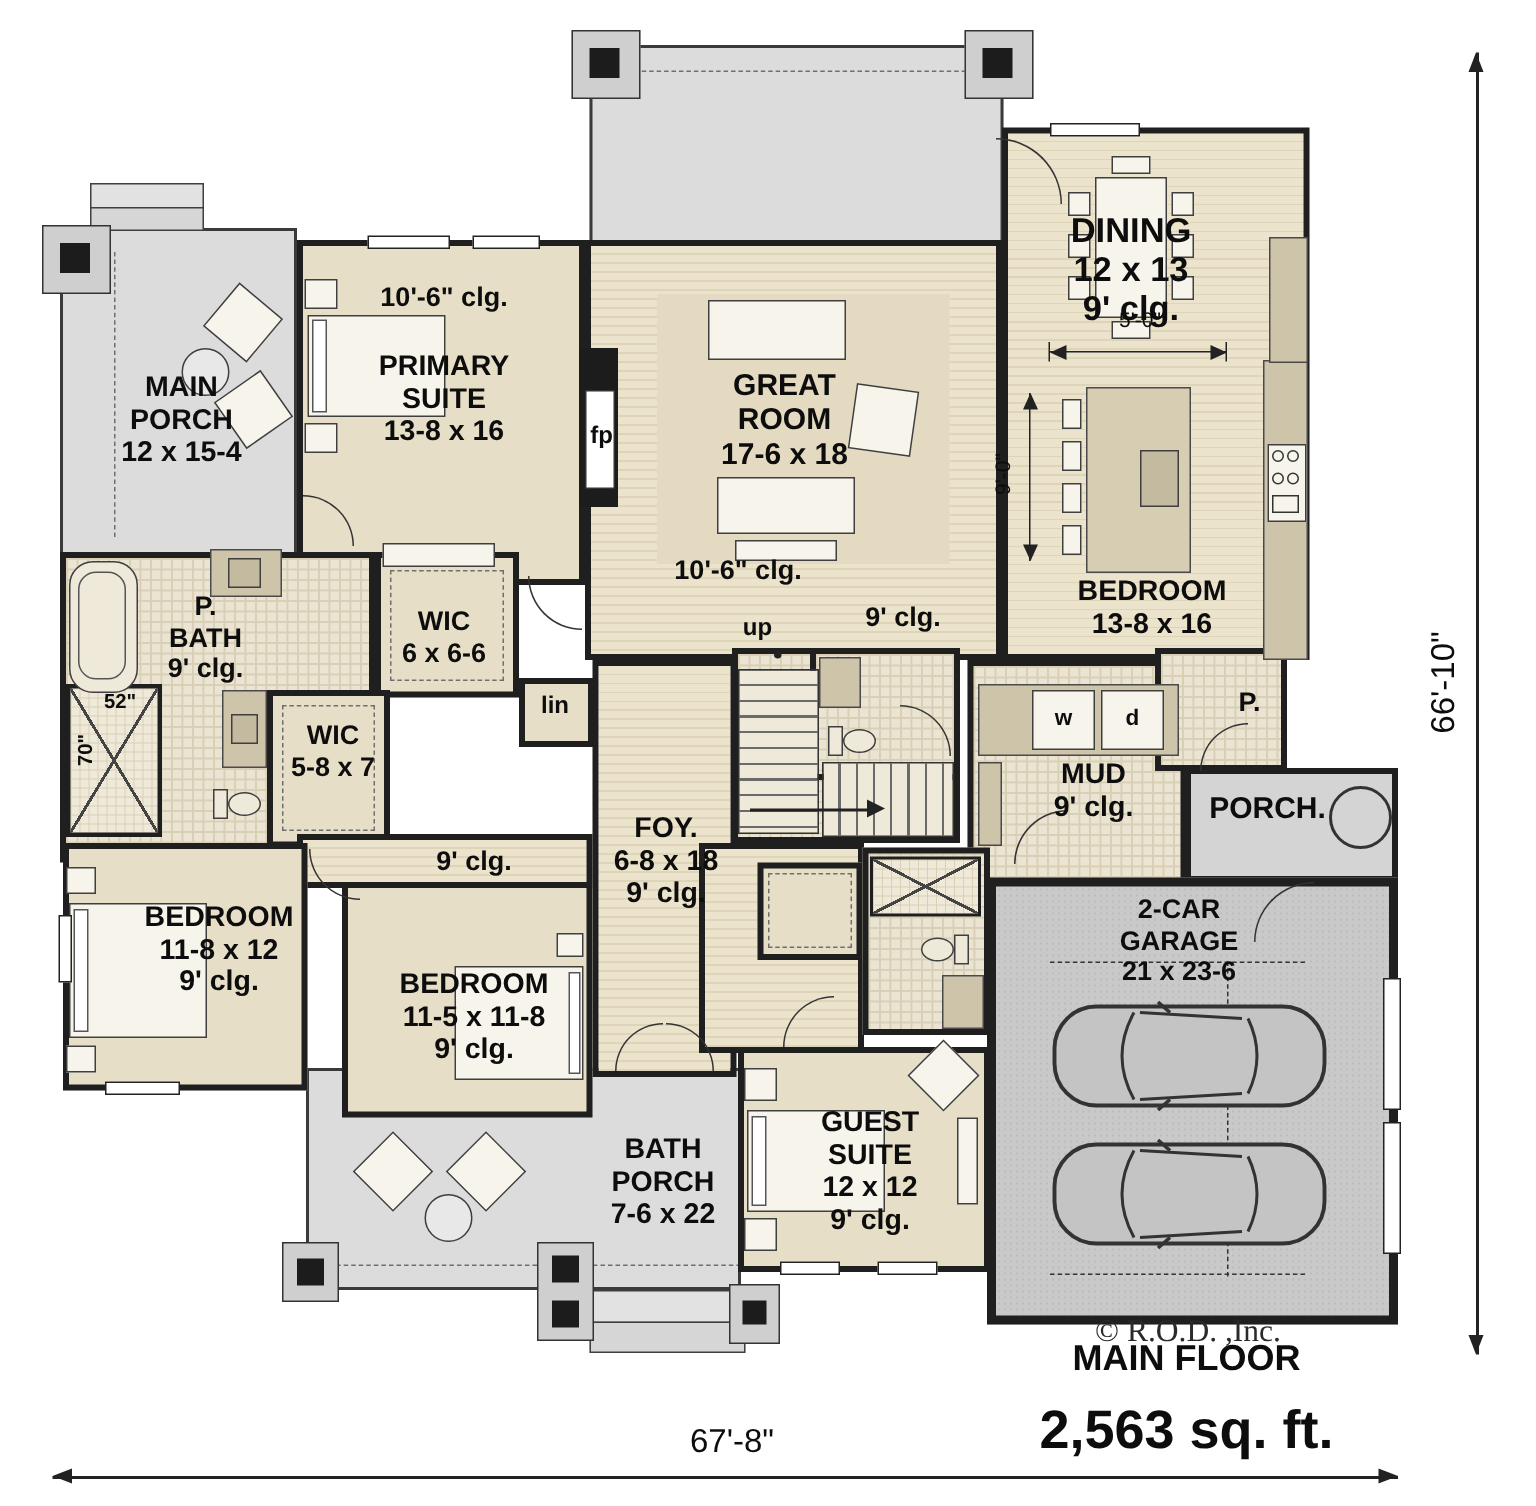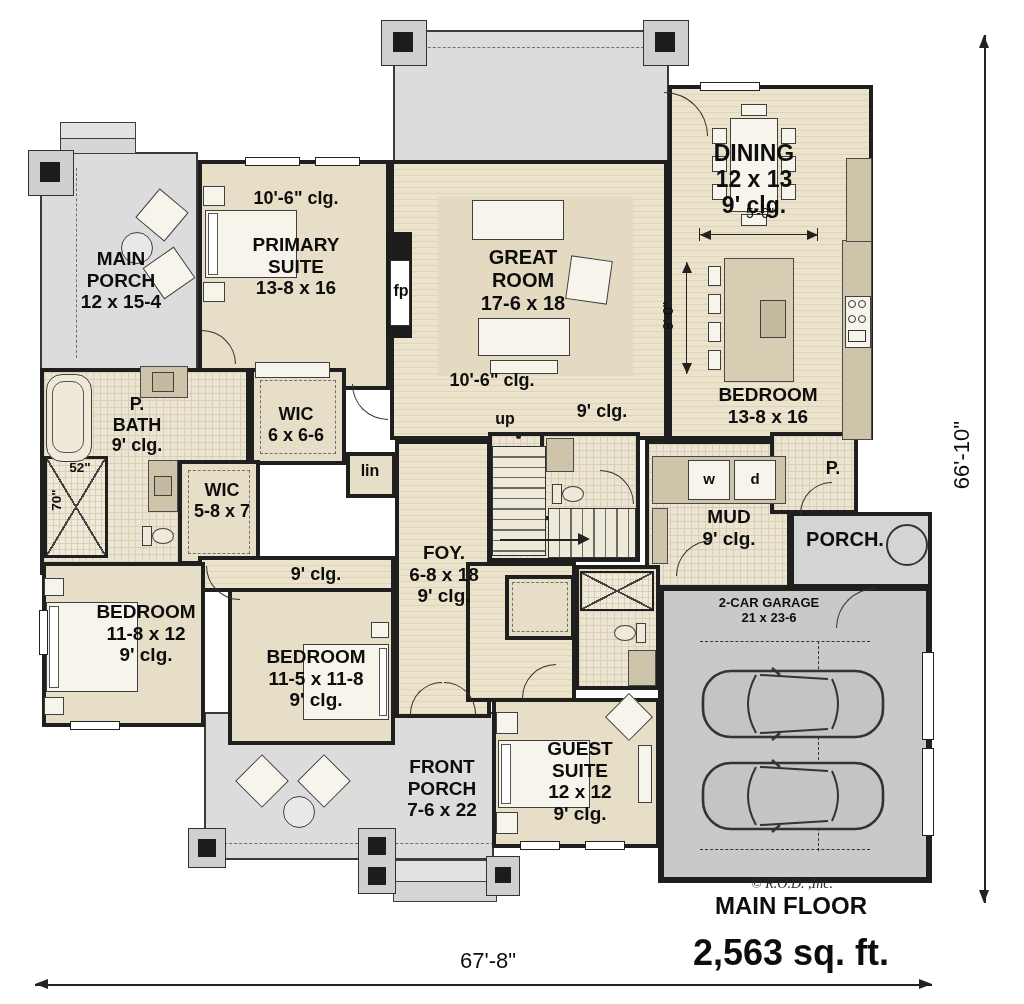--- a/index.html
+++ b/index.html
@@ -313,41 +313,41 @@
   </div>
   <div class="lbl" style="left:755px;top:470px;font-size:15px;z-index:31">
     <span>d</span>
   </div>
   <div class="lbl" style="left:833px;top:458px;font-size:18px">
     <span>P.</span>
   </div>
   <div class="lbl" style="left:845px;top:528px;font-size:20px">
     <span>PORCH.</span>
   </div>
-  <div class="lbl" style="left:769px;top:596px;font-size:13px;width:115px">
+  <div class="lbl" style="left:786px;top:596px;font-size:18px;width:115px">
     <span>2-CAR GARAGE</span>
       <span>21 x 23-6</span>
   </div>
   <div class="lbl" style="left:146px;top:601px;font-size:19px;width:125px">
     <span>BEDROOM</span>
       <span>11-8 x 12</span>
       <span>9' clg.</span>
   </div>
   <div class="lbl" style="left:316px;top:646px;font-size:19px;width:130px">
     <span>BEDROOM</span>
       <span>11-5 x 11-8</span>
       <span>9' clg.</span>
   </div>
   <div class="lbl" style="left:580px;top:738px;font-size:19px;width:88px">
     <span>GUEST SUITE</span>
       <span>12 x 12</span>
       <span>9' clg.</span>
   </div>
   <div class="lbl" style="left:442px;top:756px;font-size:19px;width:96px">
-    <span>FRONT PORCH</span>
+    <span>BATH PORCH</span>
       <span>7-6 x 22</span>
   </div>
   <div class="lbl" style="left:505px;top:410px;font-size:16px">
     <span>up</span>
   </div>
   <div class="lbl" style="left:401px;top:282px;font-size:16px;z-index:31">
     <span>fp</span>
   </div>
 
   <div class="lbl" style="left:80px;top:460px;font-size:13.5px;z-index:31">
@@ -377,21 +377,21 @@
   <div class="lbl" style="left:488px;top:948px;font-size:22px;font-weight:normal">
     <span>67'-8"</span>
   </div>
   <div class="dline" style="left:984px;top:35px;width:1.5px;height:868px"></div>
   <div class="tri" style="left:979px;top:35px;border-left:5.5px solid transparent;border-right:5.5px solid transparent;border-bottom:13px solid #222"></div>
   <div class="tri" style="left:979px;top:890px;border-left:5.5px solid transparent;border-right:5.5px solid transparent;border-top:13px solid #222"></div>
   <div class="lbl rot" style="left:962px;top:455px;font-size:22px;font-weight:normal">
     <span>66'-10"</span>
   </div>
 
-  <div class="lbl" style="left:792px;top:876px;font-size:14px;font-weight:normal;font-style:italic;font-family:'Liberation Serif',serif;color:#2a2a2a;z-index:32;white-space:nowrap">
+  <div class="lbl" style="left:792px;top:876px;font-size:21px;font-weight:normal;font-family:'Liberation Serif',serif;color:#2a2a2a;z-index:32;white-space:nowrap">
     <span>© R.O.D. ,Inc.</span>
   </div>
   <div class="lbl" style="left:791px;top:892px;font-size:24px;white-space:nowrap;z-index:32">
     <span>MAIN FLOOR</span>
   </div>
   <div class="lbl" style="left:791px;top:932px;font-size:36px;white-space:nowrap;z-index:32">
     <span>2,563 sq. ft.</span>
   </div>
 
 </div>

